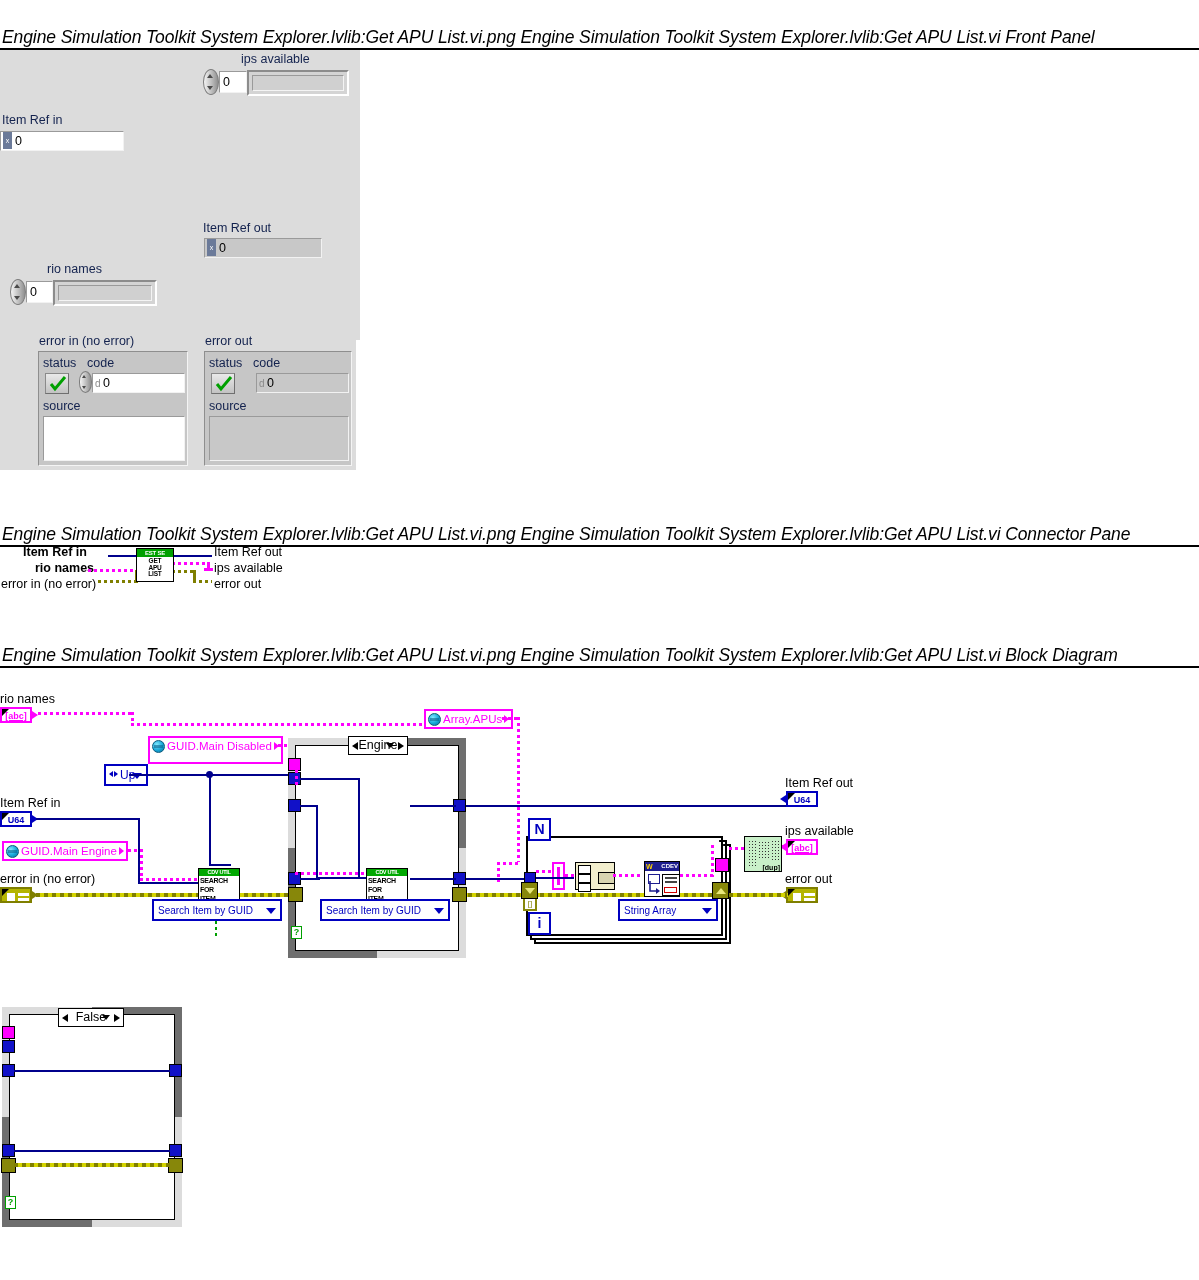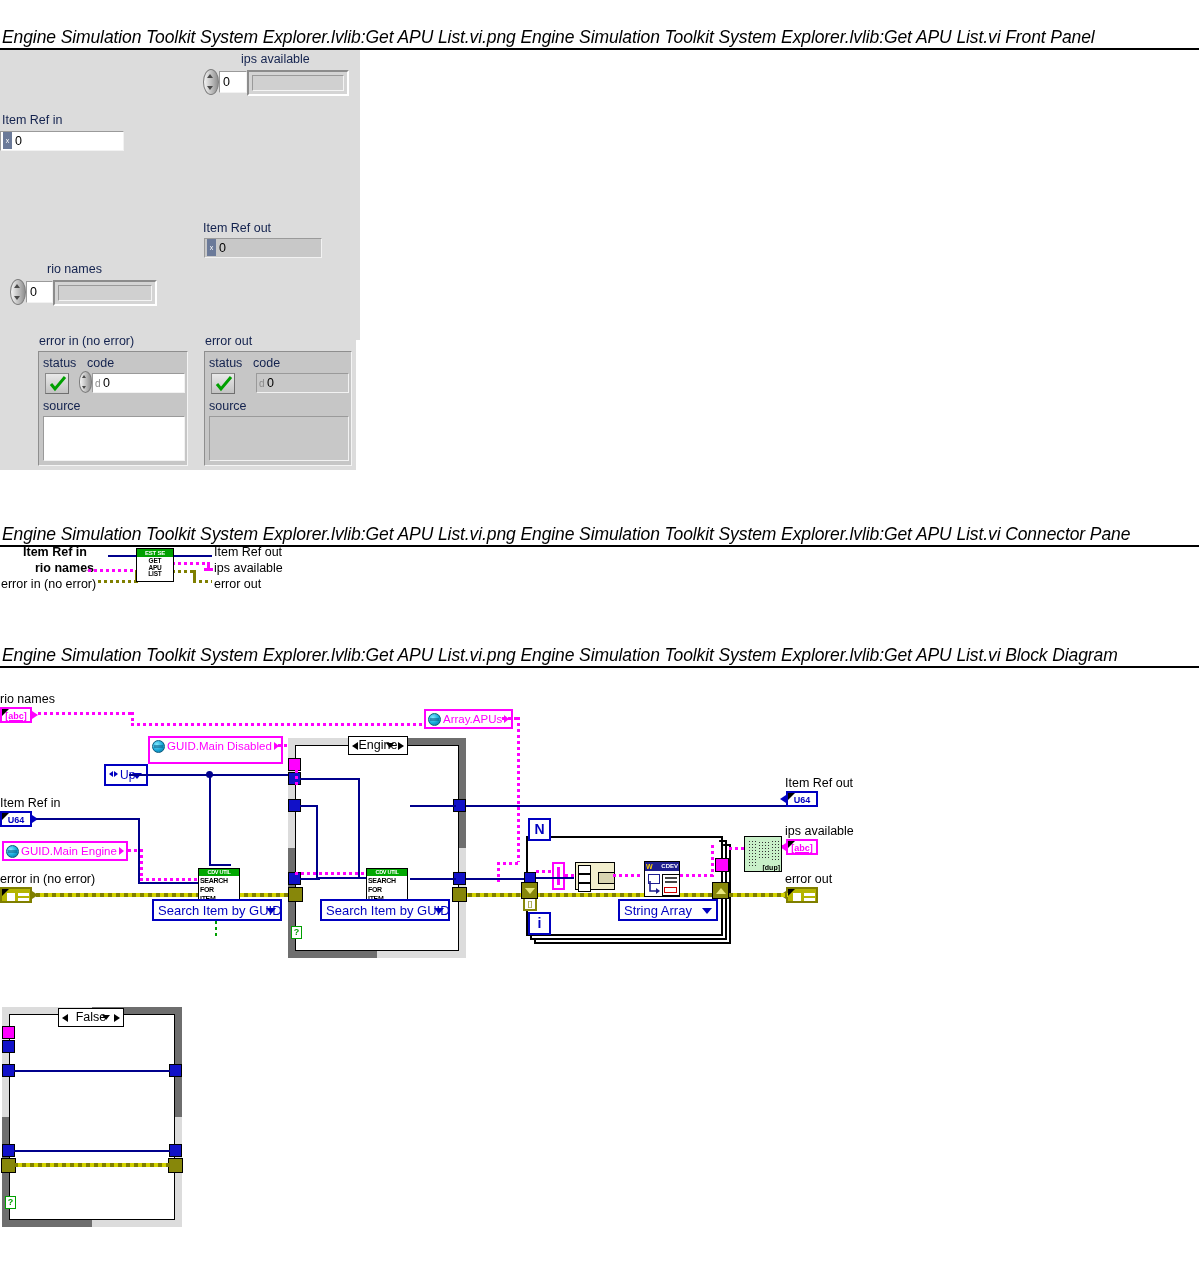--- a/index.html
+++ b/index.html
@@ -291,21 +291,21 @@
     font-size: 12px;
     line-height: 18px;
     white-space: nowrap;
   }
   .ringbox {
     position: absolute;
     box-sizing: border-box;
     border: 2px solid #0000c0;
     background: #fff;
     color: #0000c0;
-    font-size: 13px;
+    font-size: 10px;
     line-height: 20px;
     padding-left: 4px;
     padding-right: 16px;
     white-space: nowrap;
   }
   .ringbox .dd, .enumbox .dd {
     position: absolute;
     right: 4px; top: 50%;
     margin-top: -2px;
     width: 0; height: 0;

